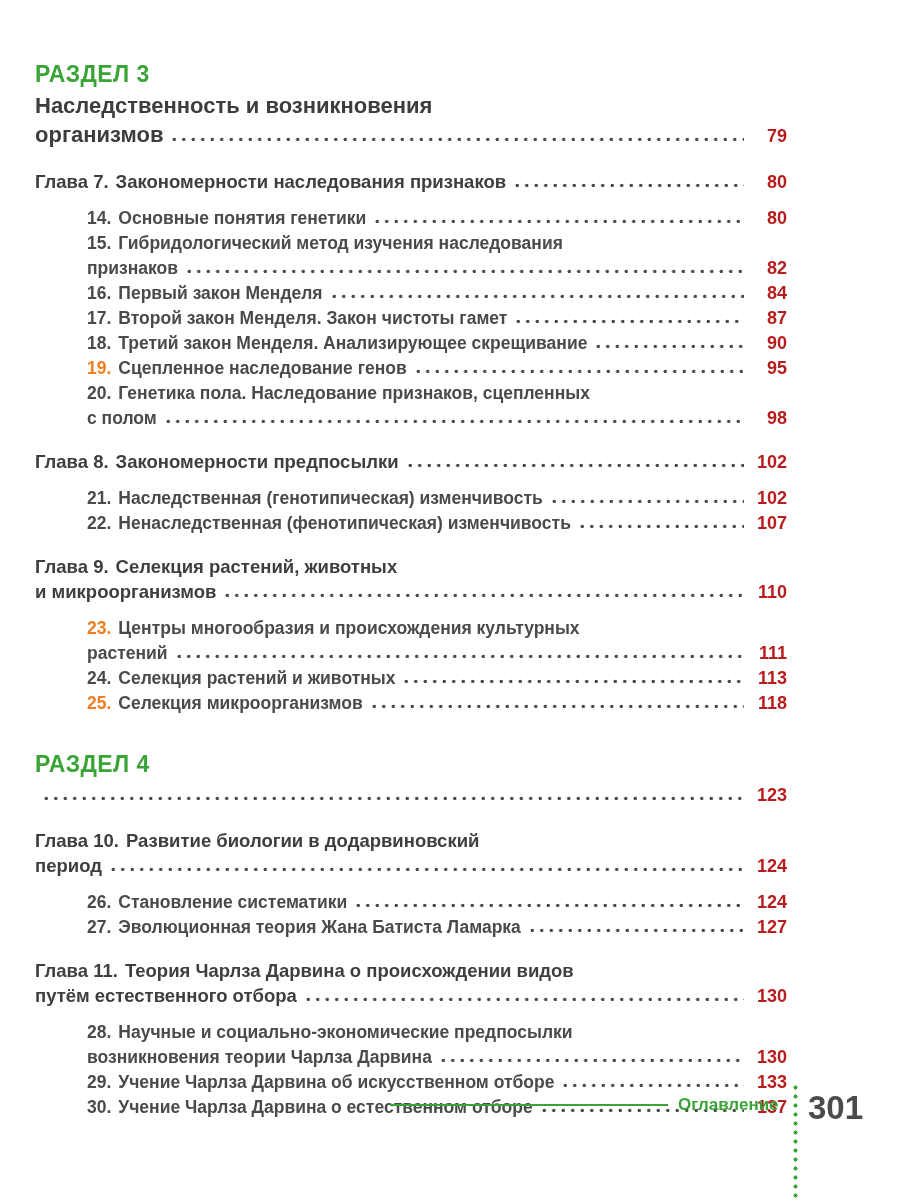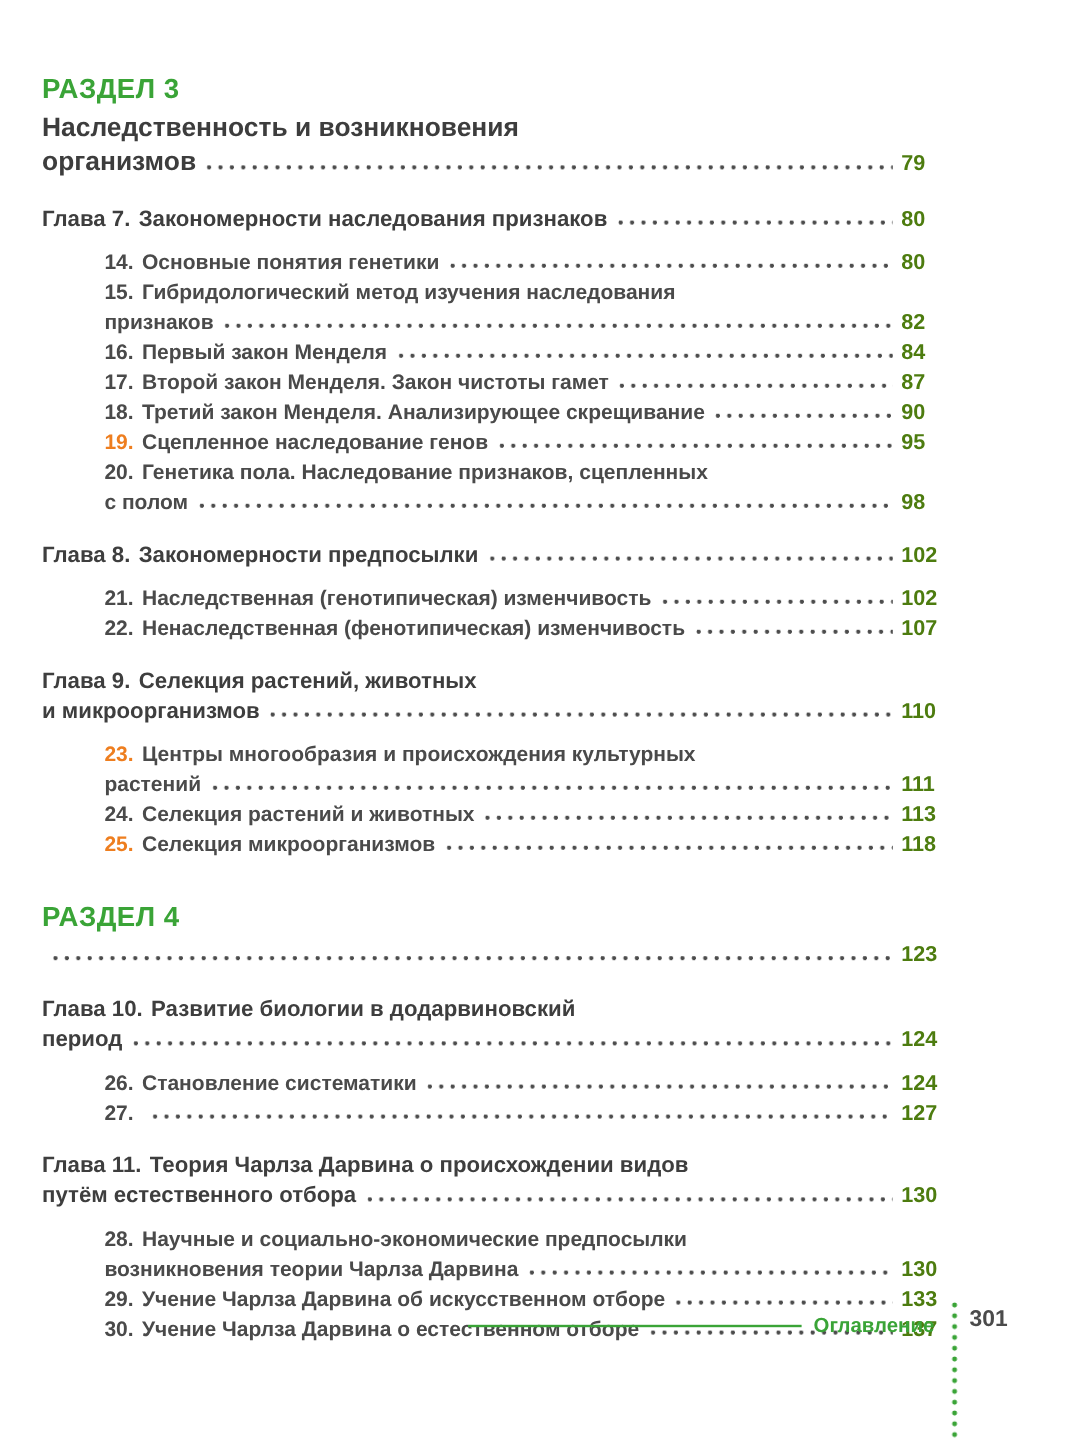--- a/index.html
+++ b/index.html
@@ -20,21 +20,21 @@
   .row{display:flex;align-items:baseline;}
   .txt{white-space:nowrap;}
   .leader{
     flex:1 1 24px;
     height:5px;
     margin:0 7px 0 9px;
     background-image:radial-gradient(circle at 2.2px 2.4px,#4c4c4c 1.5px,rgba(0,0,0,0) 2px);
     background-size:9.5px 5px;
     background-repeat:repeat-x;
   }
-  .pg{min-width:36px;font-size:18px;font-weight:700;color:#4d7c0f;}
+  .pg{min-width:36px;text-align:right;font-size:18px;font-weight:700;color:#b91c1c;}
 
   .section{margin-bottom:12px;}
   .section.gapped{margin-top:36px;}
   .section .kicker{
     font-size:23px;font-weight:700;color:var(--green);
     letter-spacing:.4px;margin-bottom:5px;line-height:24px;
   }
   .section .row{font-size:22px;font-weight:700;color:#3d3d3d;line-height:29px;}
 
   .chapter{margin:18px 0 11px;}
@@ -48,21 +48,21 @@
 
   .footer{position:absolute;left:0;top:1085px;width:832px;height:115px;}
   .footer-rule{position:absolute;left:390px;top:19px;width:278px;height:2px;background:var(--green);}
   .footer-label{position:absolute;left:678px;top:10px;font-size:17px;font-weight:700;color:var(--green);}
   .footer-dotline{
     position:absolute;left:793px;top:0;width:5px;height:115px;
     background-image:radial-gradient(circle at 2.5px 2.5px,var(--green) 1.8px,rgba(0,0,0,0) 2.3px);
     background-size:5px 9px;
     background-repeat:repeat-y;
   }
-  .footer-page{position:absolute;left:808px;top:4px;font-size:19px;font-weight:700;color:#4b4b4b;}
+  .footer-page{position:absolute;left:808px;top:4px;font-size:33px;font-weight:700;color:#4b4b4b;}
 </style>
 </head>
 <body>
 
 <div class="page">
   <main class="toc">
       <div class="entry section">
         <div class="kicker">РАЗДЕЛ 3</div>
         <div class="row">
           <span class="txt">Наследственность и возникновения</span>
@@ -227,20 +227,21 @@
         <div class="row">
           <span class="num">26.</span>
           <span class="txt">Становление систематики</span>
           <span class="leader"></span>
           <span class="pg">124</span>
         </div>
       </div>
       <div class="entry item">
         <div class="row">
           <span class="num">27.</span>
+          <span class="txt">Эволюционная теория Жана Батиста Ламарка</span>
           <span class="leader"></span>
           <span class="pg">127</span>
         </div>
       </div>
       <div class="entry chapter">
         <div class="row">
           <span class="ch-label">Глава 11.</span>
           <span class="txt">Теория Чарлза Дарвина о происхождении видов</span>
         </div>
         <div class="row">

